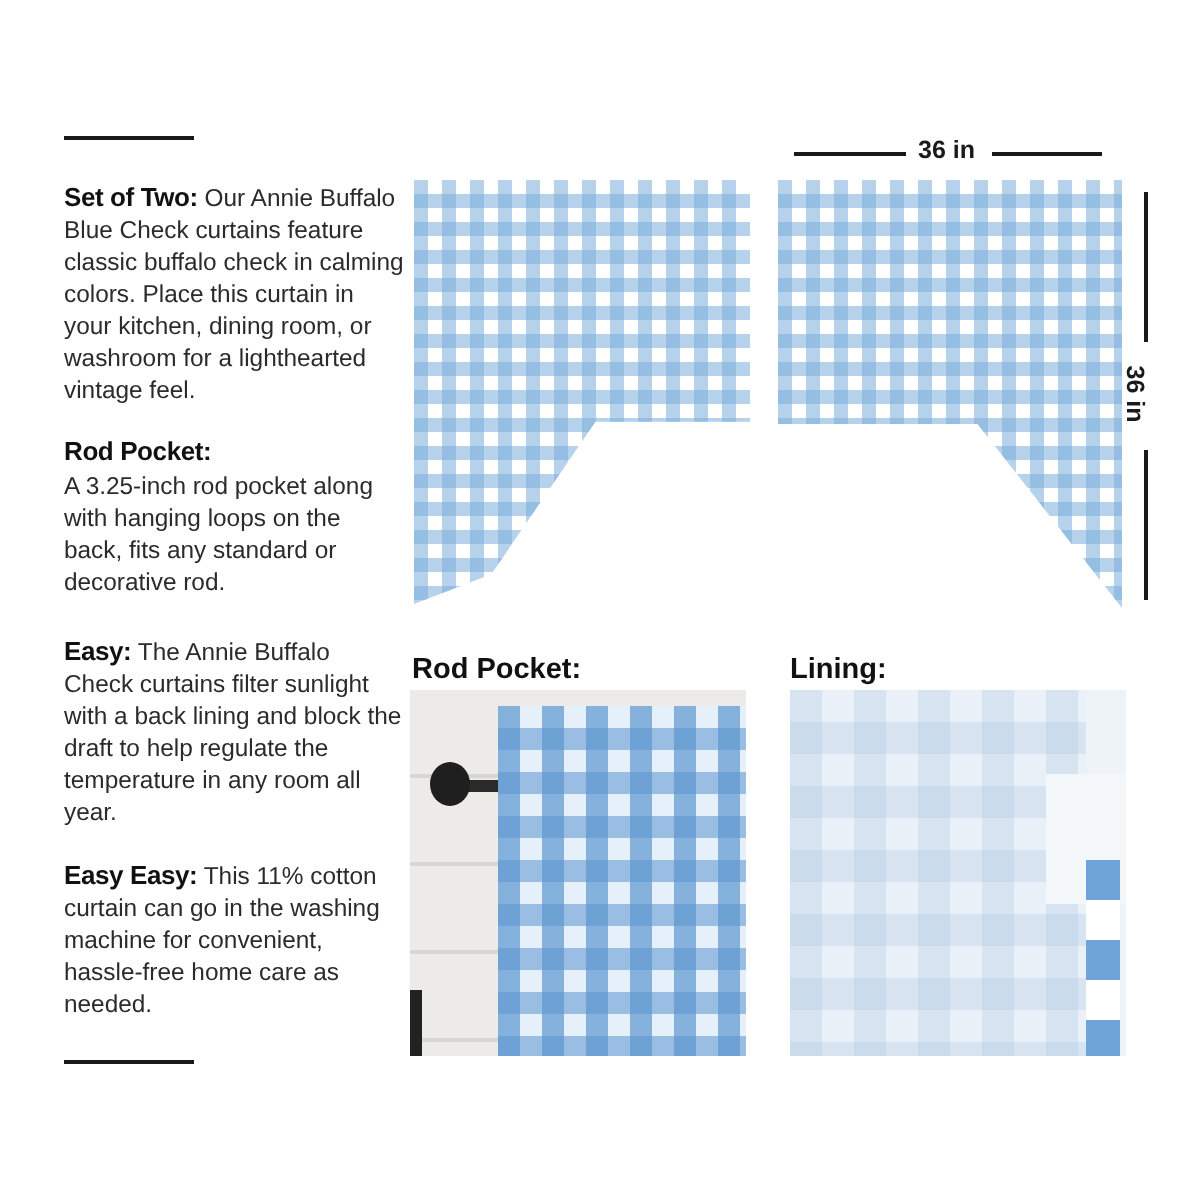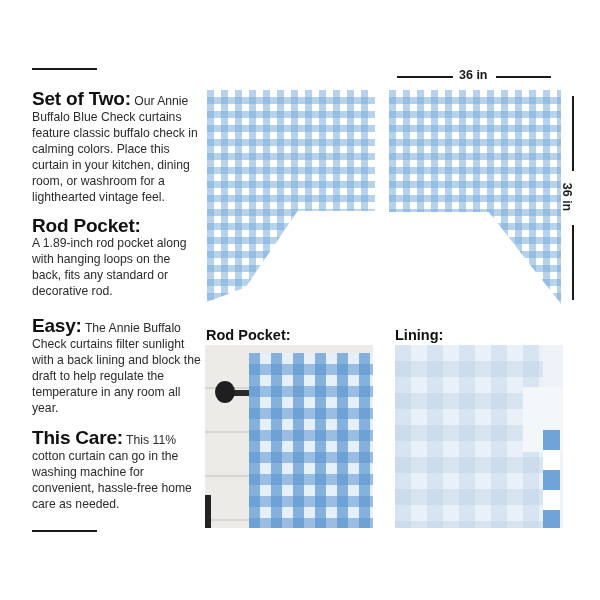--- a/index.html
+++ b/index.html
@@ -1,19 +1,19 @@
 <!DOCTYPE html>
 <html><head>
 <meta charset="utf-8">
 <style>
   html, body { margin:0; padding:0; background:#ffffff; }
   body { width:600px; height:600px; position:relative; overflow:hidden; font-family:"Liberation Sans", sans-serif; color:#231f20; }
   .rule { position:absolute; left:32px; width:65px; height:2px; background:#1a1a1a; }
   .block { position:absolute; left:32px; width:170px; font-size:12.2px; line-height:16px; color:#2b2b2b; }
-  .block .h { font-weight:bold; font-size:19px; color:#111; letter-spacing:-0.2px; }
+  .block .h { font-weight:bold; font-size:13px; color:#111; letter-spacing:-0.2px; }
   .block .h.solo { display:block; margin-bottom:1px; }
   .gingham {
     background-color:#ffffff;
     background-image:
       linear-gradient(90deg, rgba(122,173,220,0.55) 50%, transparent 50%),
       linear-gradient(0deg, rgba(122,173,220,0.55) 50%, transparent 50%);
     background-size:14px 14px, 14px 14px;
   }
   .curtain { position:absolute; }
   .dim-label { position:absolute; font-weight:bold; font-size:12.5px; color:#1a1a1a; }
@@ -27,30 +27,30 @@
 
 <div class="rule" style="top:68px;"></div>
 
 <div class="block" style="top:91px;">
   <span class="h">Set of Two:</span>
   <span>Our Annie Buffalo Blue Check curtains feature classic buffalo check in calming colors. Place this curtain in your kitchen, dining room, or washroom for a lighthearted vintage feel.</span>
 </div>
 
 <div class="block" style="top:218px;">
   <span class="h solo">Rod Pocket:</span>
-  <span>A 1.89-inch rod pocket along with hanging loops on the back, fits any standard or decorative rod.</span>
+  <span>A 3.25-inch rod pocket along with hanging loops on the back, fits any standard or decorative rod.</span>
 </div>
 
 <div class="block" style="top:318px;">
   <span class="h">Easy:</span>
   <span>The Annie Buffalo Check curtains filter sunlight with a back lining and block the draft to help regulate the temperature in any room all year.</span>
 </div>
 
 <div class="block" style="top:430px;">
-  <span class="h">This Care:</span>
+  <span class="h">Easy Easy:</span>
   <span>This 11% cotton curtain can go in the washing machine for convenient, hassle-free home care as needed.</span>
 </div>
 
 <div class="rule" style="top:530px;"></div>
 
 <div class="curtain gingham" style="left:207px; top:90px; width:168px; height:212px;
             clip-path:polygon(0 0, 100% 0, 100% 57%, 54% 57%, 23% 93%, 0 100%);"></div>
 <div class="curtain gingham" style="left:389px; top:90px; width:172px; height:214px;
             clip-path:polygon(0 0, 100% 0, 100% 100%, 58% 57%, 0 57%);"></div>
 

